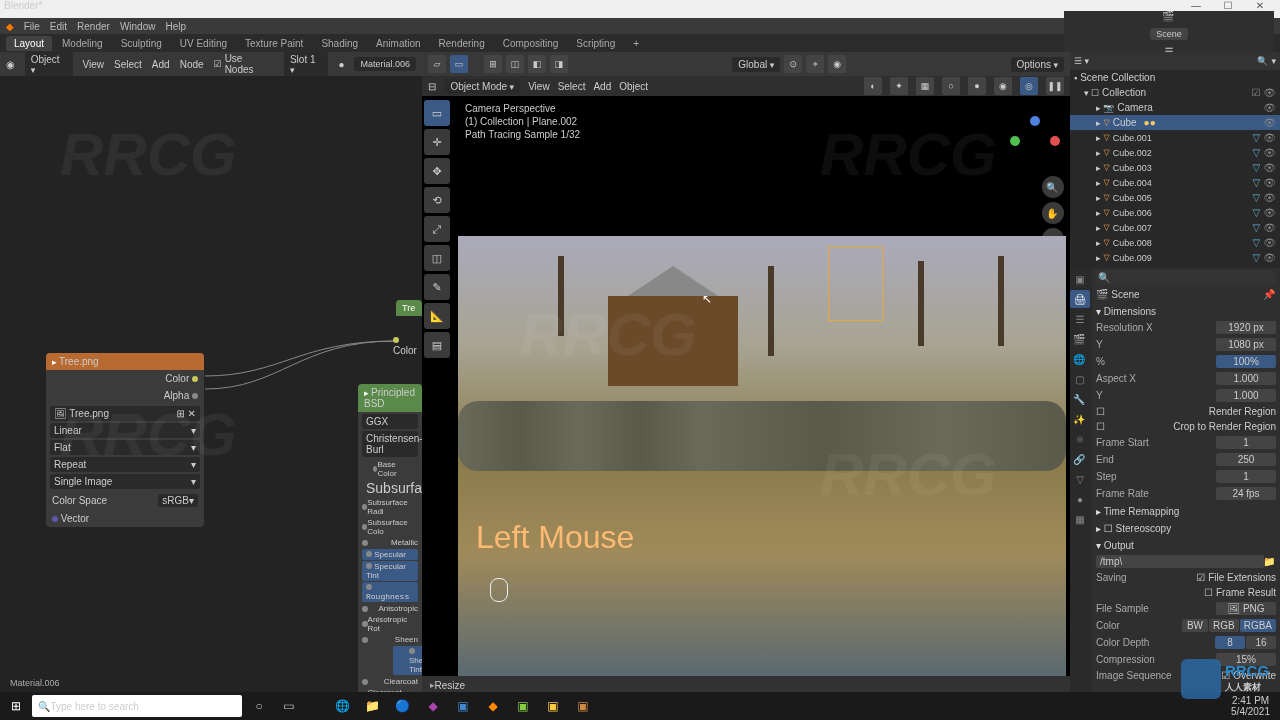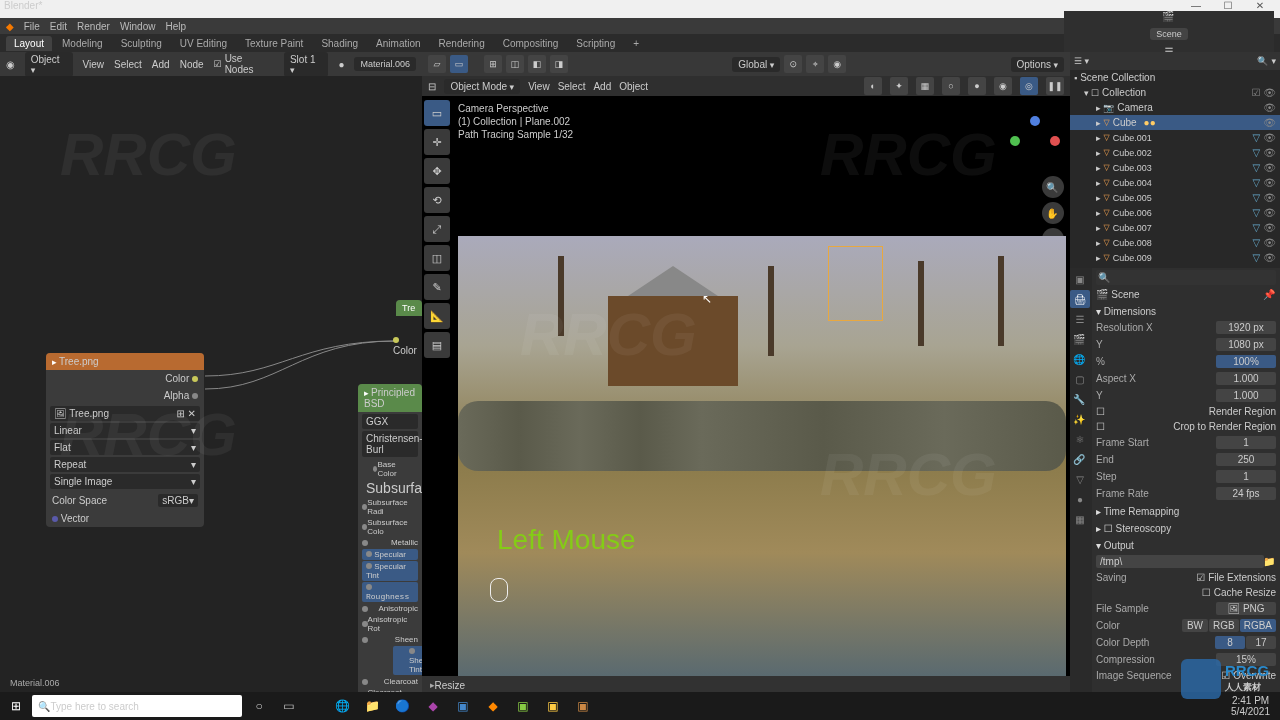--- a/index.html
+++ b/index.html
@@ -43,22 +43,22 @@
 .vp-header { height: 24px; background: #383838; display: flex; align-items: center; padding: 0 6px; gap: 4px; }
 .icon-btn { width: 18px; height: 18px; background: #444; border-radius: 2px; display: flex; align-items: center; justify-content: center; font-size: 9px; }
 .vp-header2 { height: 20px; background: #2f2f2f; display: flex; align-items: center; padding: 0 6px; gap: 8px; }
 .viewport { flex: 1; position: relative; background: #000; }
 .render { position: absolute; left: 36px; right: 4px; top: 140px; bottom: 0; background: linear-gradient(to bottom, #aab 0%, #a8a492 25%, #8a7a4a 50%, #a08a5a 72%, #5a6a70 100%); }
 .house { position: absolute; left: 150px; top: 60px; width: 130px; height: 90px; background: #6b4a2a; }
 .house-roof { position: absolute; left: 140px; top: 30px; width: 150px; height: 40px; background: #888; clip-path: polygon(10% 100%, 50% 0, 90% 100%); }
 .rocks { position: absolute; left: 0; right: 0; top: 165px; height: 70px; background: linear-gradient(to right, #6a6a5a 0, #5a5a4a 10%, #6a6a5a 20%, #5a5a4a 30%, #6a6a5a 40%, #5a5a4a 60%, #6a6a5a 80%, #5a5a4a 100%); border-radius: 20px; }
 .sel-box { position: absolute; left: 370px; top: 10px; width: 55px; height: 75px; border: 1px solid #e8a840; }
 .tree { position: absolute; width: 6px; background: #4a3a2a; }
-.overlay-txt { position: absolute; left: 36px; top: 6px; font-size: 9px; color: #eee; line-height: 13px; }
-.left-mouse { position: absolute; left: 75px; bottom: 120px; font-size: 28px; color: #84cc16; }
+.overlay-txt { position: absolute; left: 43px; top: 6px; font-size: 9px; color: #eee; line-height: 13px; }
+.left-mouse { position: absolute; left: 54px; bottom: 120px; font-size: 32px; color: #fdba74; }
 .mouse-ico { position: absolute; left: 68px; bottom: 74px; width: 18px; height: 24px; border: 1px solid #eee; border-radius: 8px; }
 .toolbar-l { position: absolute; left: 2px; top: 4px; width: 28px; display: flex; flex-direction: column; gap: 3px; }
 .tool-b { width: 26px; height: 26px; background: #3a3a3a; border-radius: 3px; display: flex; align-items: center; justify-content: center; font-size: 11px; }
 .tool-b.active { background: #3a5a85; }
 .gizmo { position: absolute; right: 10px; top: 20px; width: 50px; height: 50px; }
 .gizmo .ax { position: absolute; width: 10px; height: 10px; border-radius: 50%; }
 .gizmo-btns { position: absolute; right: 6px; top: 80px; display: flex; flex-direction: column; gap: 4px; }
 .gz-b { width: 22px; height: 22px; background: #3a3a3a; border-radius: 50%; font-size: 10px; display: flex; align-items: center; justify-content: center;}
 
 .bottom-strip { height: 18px; background: #323232; display: flex; align-items: center; padding: 0 8px; font-size: 9px; color: #aaa; }
@@ -410,39 +410,39 @@
         <div class="prow">
             <div class="pval" style="flex:1;text-align:left">/tmp\</div>
             <span>📁</span>
           </div>
         <div class="prow">
             <span class="plabel">Saving</span>
             <span class="pchk">☑ <span>File Extensions</span></span>
           </div>
         <div class="prow">
             <span></span>
-            <span class="pchk">☐ <span>Cache Resize</span></span>
+            <span class="pchk">☐ <span>Frame Result</span></span>
           </div>
         <div class="prow">
             <span class="plabel">File Sample</span>
             <div class="pval">🖼 <span>PNG</span></div>
           </div>
         <div class="prow">
             <span class="plabel">Color</span>
           <div style="display:flex;gap:1px">
             <div class="pval" style="min-width:26px">BW</div>
             <div class="pval" style="min-width:26px">RGB</div>
             <div class="pval-hl" style="min-width:30px">RGBA</div>
           </div>
         </div>
         <div class="prow">
             <span class="plabel">Color Depth</span>
           <div style="display:flex;gap:1px">
             <div class="pval-hl" style="min-width:30px">8</div>
-            <div class="pval" style="min-width:30px">17</div>
+            <div class="pval" style="min-width:30px">16</div>
           </div>
         </div>
         <div class="prow">
             <span class="plabel">Compression</span>
             <div class="pval">15%</div>
           </div>
         <div class="prow">
             <span class="plabel">Image Sequence</span>
             <span class="pchk">☑ <span>Overwrite</span></span>
           </div>

